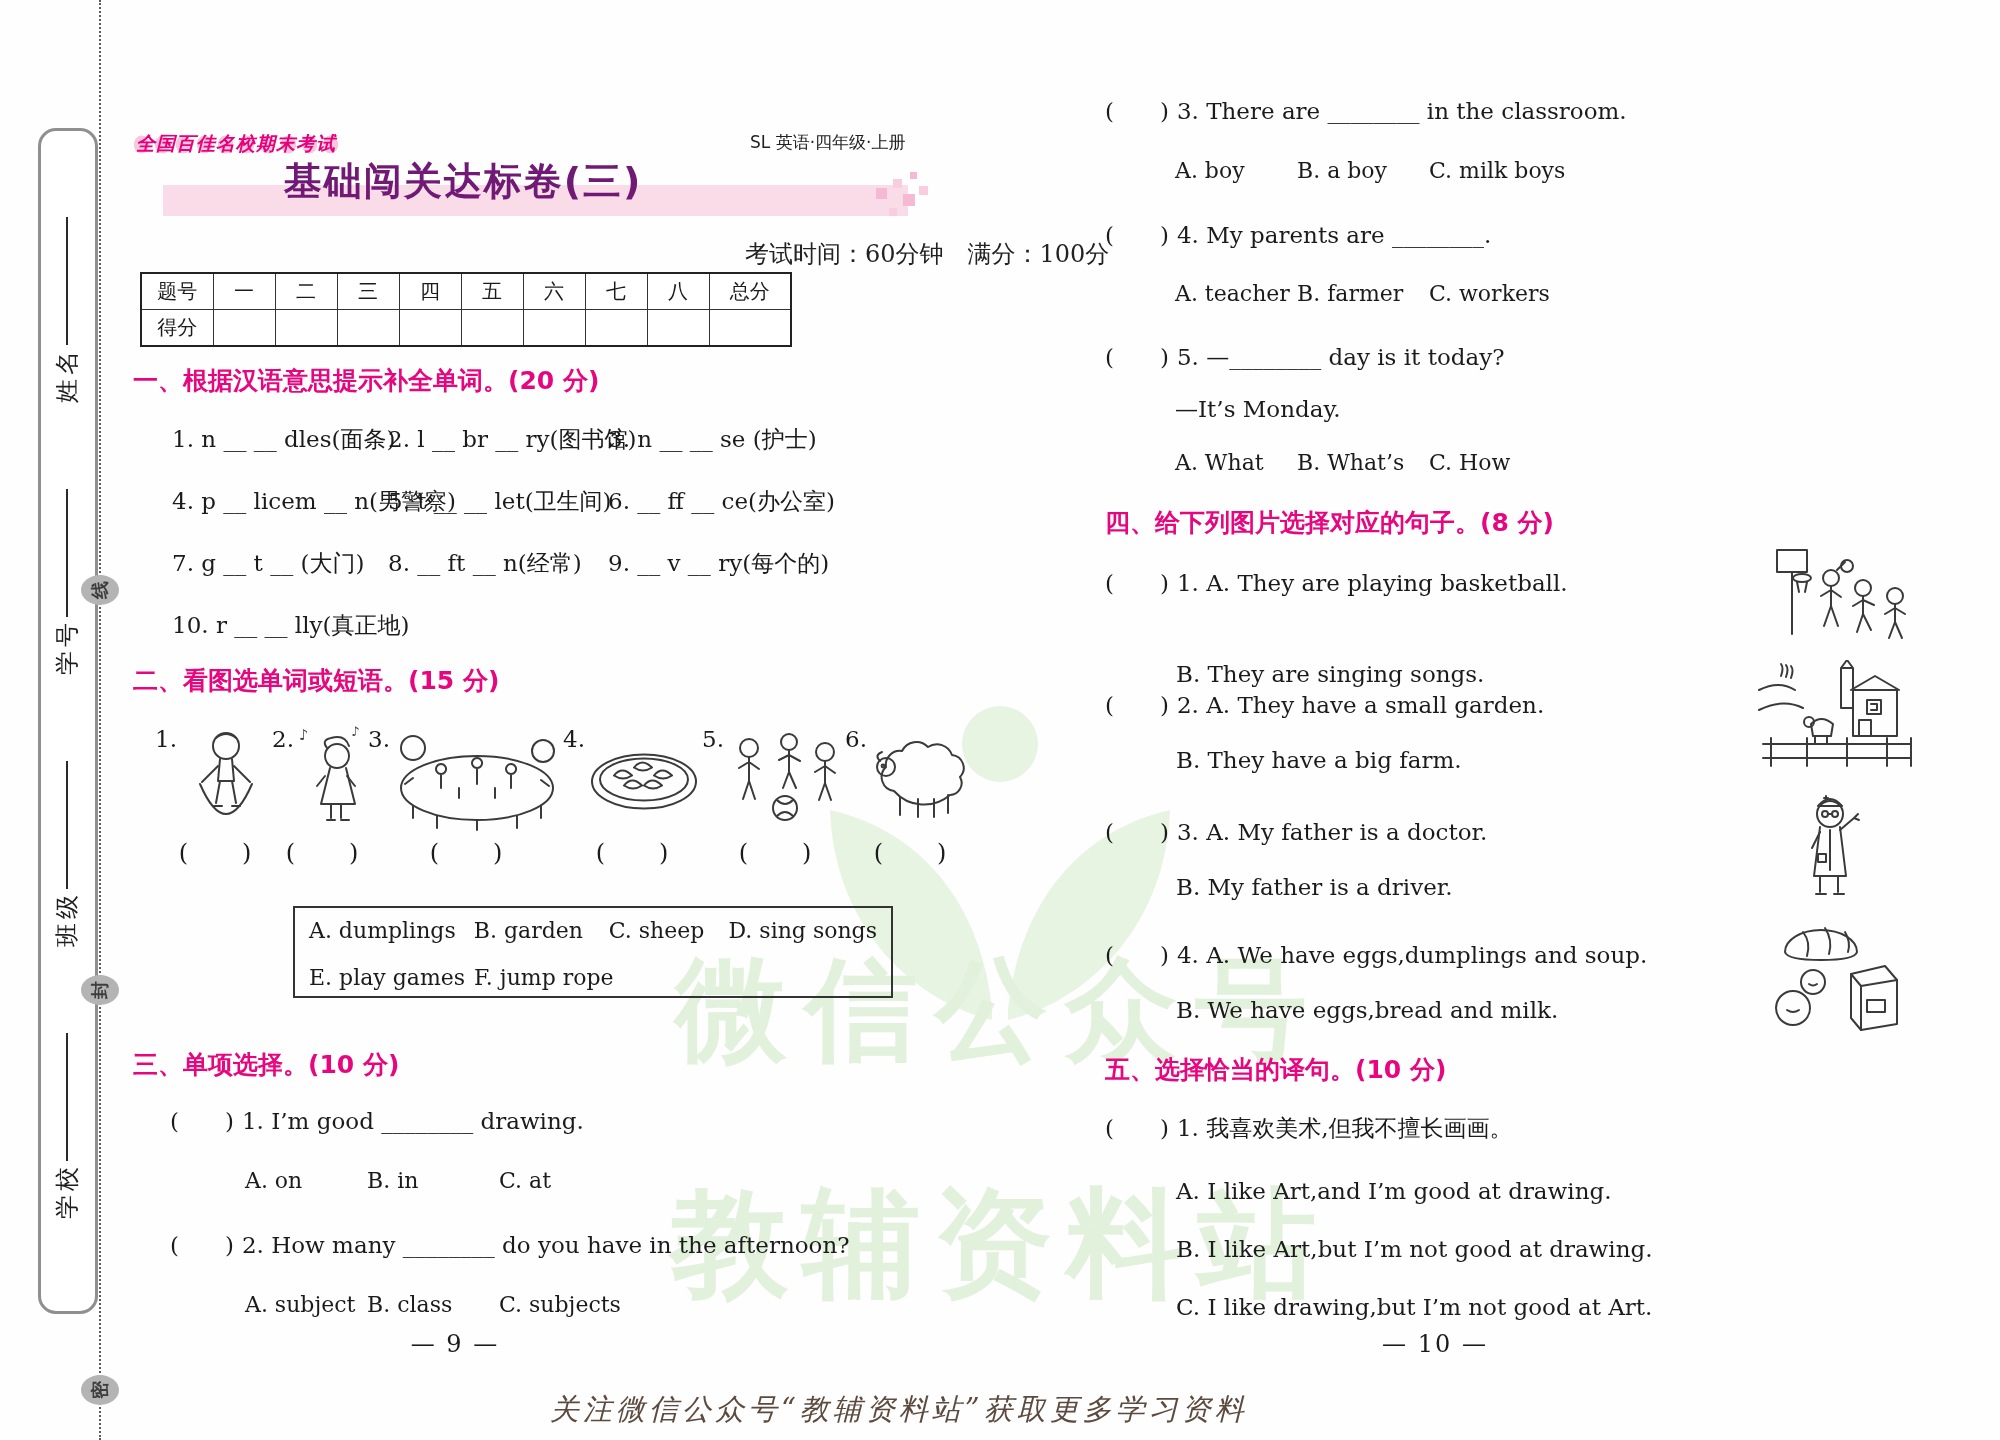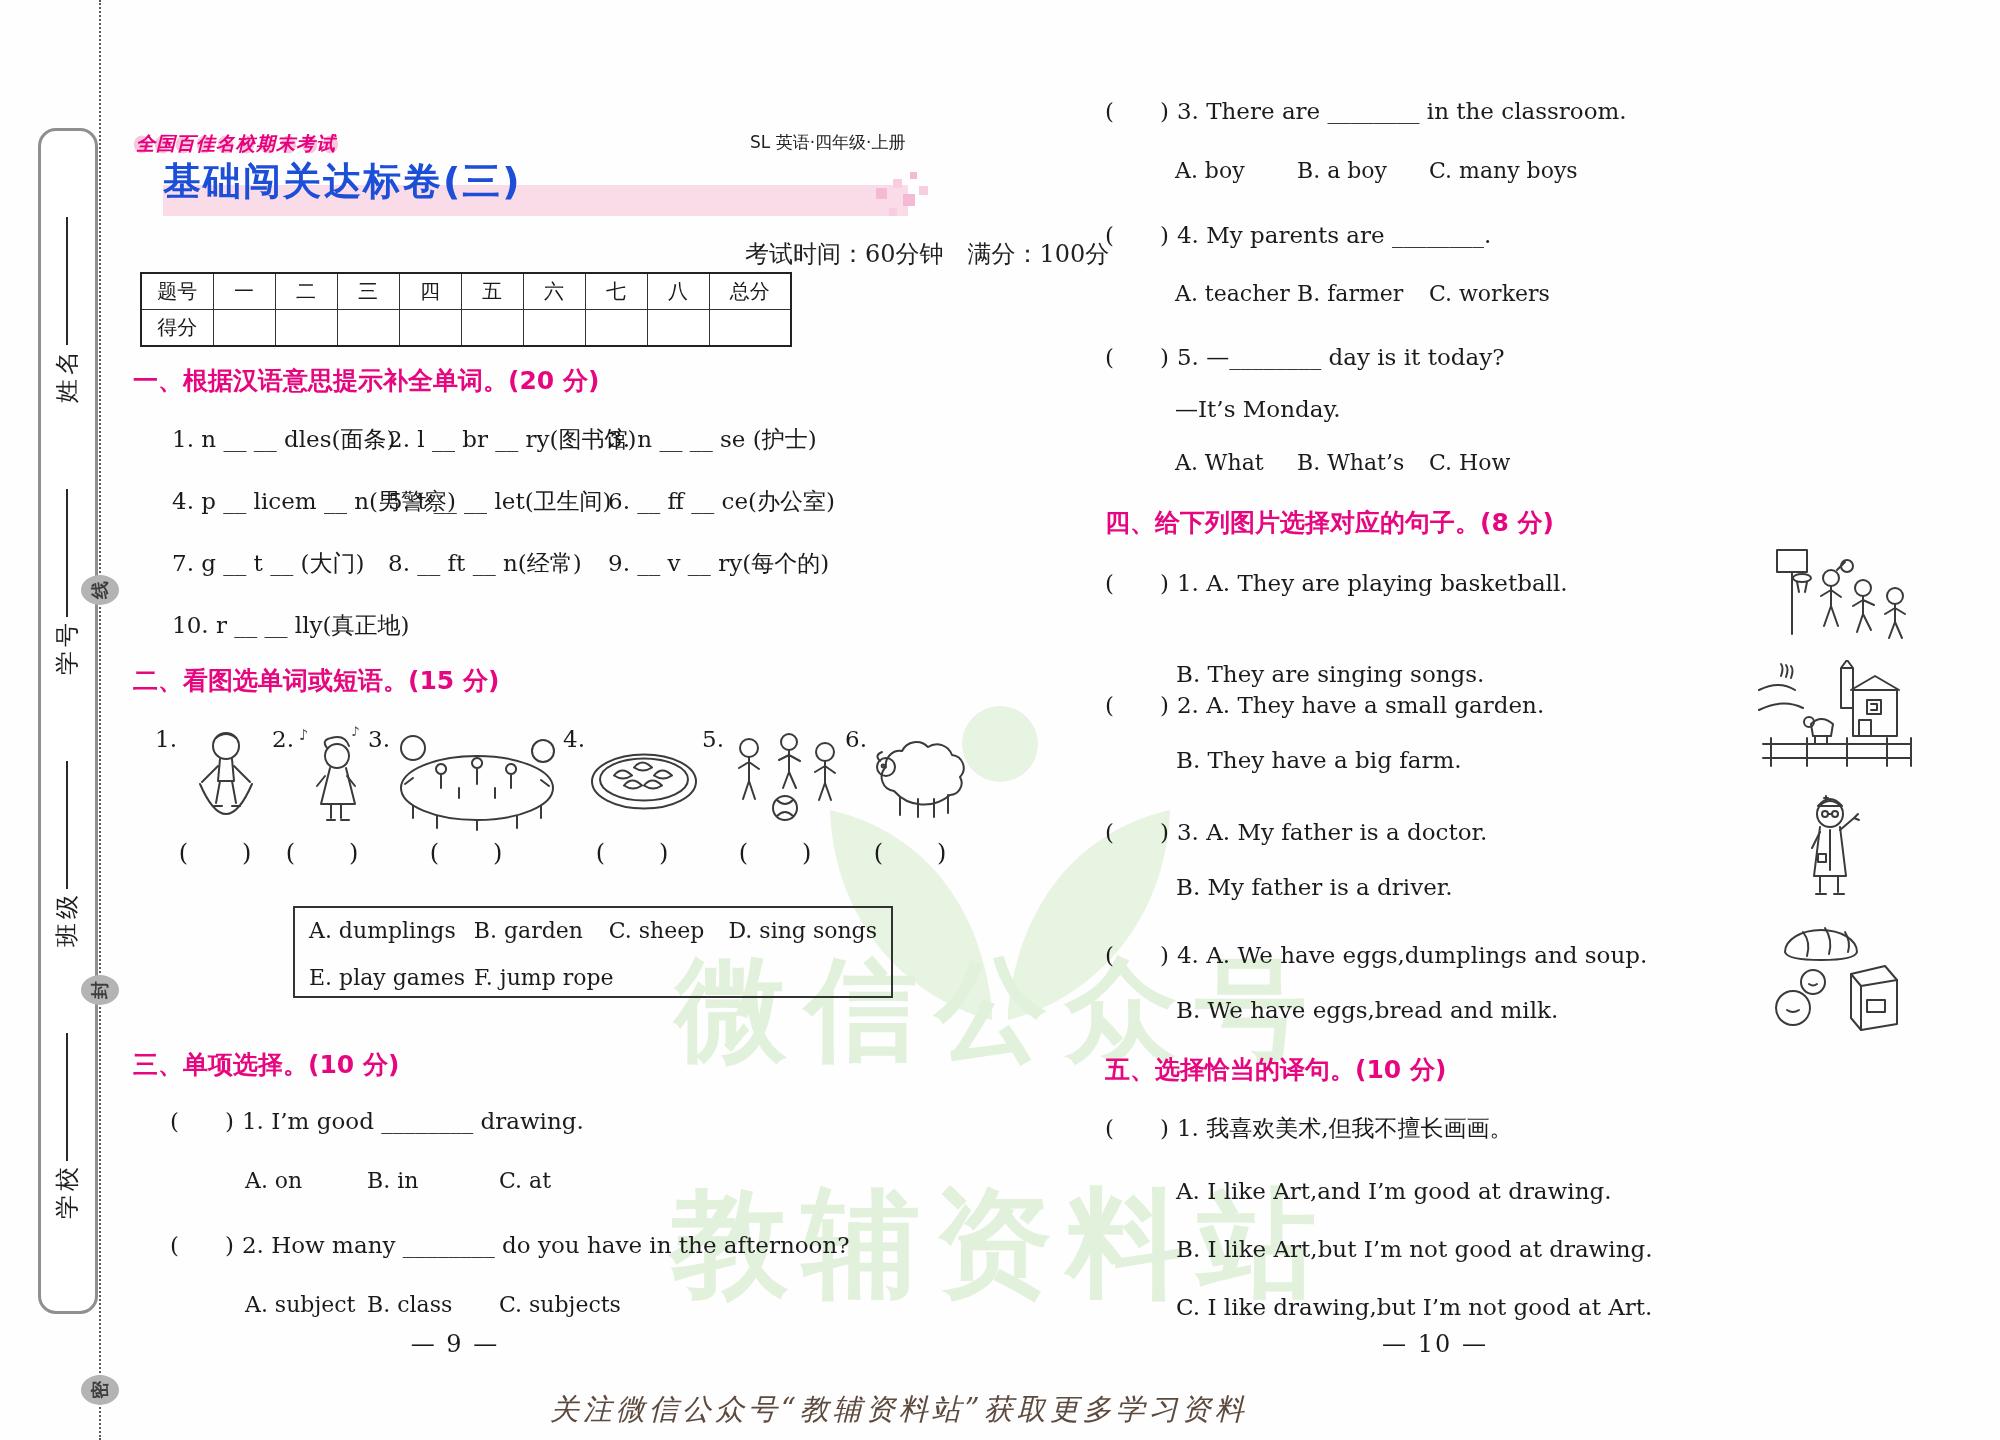--- a/index.html
+++ b/index.html
@@ -23,21 +23,21 @@
   .side-field .ln{display:inline-block;width:128px;height:0;border-bottom:2px solid #2a2a2a;margin-left:2px;}
   .seal{position:absolute;left:81px;width:38px;height:30px;background:#b4b4b4;border-radius:50%;display:flex;align-items:center;justify-content:center;z-index:3;}
   .seal span{transform:rotate(-90deg);font-size:18px;font-weight:bold;color:#3d3d3d;font-family:"DejaVu Sans",sans-serif;}
   .seal-1{top:575px;} .seal-2{top:975px;} .seal-3{top:1375px;}
 
   
   .exam-badge{position:absolute;left:131px;top:128px;z-index:2;font-size:19px;font-weight:bold;font-style:italic;color:#e6007e;letter-spacing:1px;padding:3px 5px;white-space:nowrap;font-family:"DejaVu Sans",sans-serif;
     background-image:radial-gradient(closest-side,#f9c8dd 70%,rgba(249,200,221,0) 74%);background-size:21px 25px;background-repeat:repeat-x;background-position:0 50%;}
   .edition{position:absolute;left:750px;top:131px;z-index:2;font-size:17px;color:#222;font-family:"DejaVu Sans","Liberation Sans",sans-serif;white-space:nowrap;}
   .title-bar{position:absolute;left:163px;top:185px;width:745px;height:31px;background:#fadce9;z-index:1;}
-  .page-title{position:absolute;left:163px;top:156px;width:600px;z-index:2;font-size:38px;font-weight:bold;letter-spacing:2px;color:#1d4ed8;font-family:"DejaVu Sans","Liberation Sans",sans-serif;white-space:nowrap;}
+  .page-title{position:absolute;left:163px;top:156px;width:600px;text-align:center;z-index:2;font-size:38px;font-weight:bold;letter-spacing:2px;color:#701a75;font-family:"DejaVu Sans","Liberation Sans",sans-serif;white-space:nowrap;}
   .px{position:absolute;z-index:2;}
   .exam-info{position:absolute;left:745px;top:238px;z-index:2;font-size:24px;color:#222;white-space:nowrap;}
 
   
   .score-table{position:absolute;left:140px;top:272px;z-index:2;border-collapse:collapse;table-layout:fixed;background:#fff;}
   .score-table td{border:1.5px solid #333;height:35px;text-align:center;font-size:20px;padding:0;}
   .score-table{border:2.5px solid #222;}
 
   
   .sec-head{position:absolute;z-index:2;font-size:25px;font-weight:bold;color:#e6067f;font-family:"DejaVu Sans","Liberation Sans",sans-serif;white-space:nowrap;}
@@ -313,21 +313,21 @@
     <span class="o o1">A. subject</span>
     <span class="o o2">B. class</span>
     <span class="o">C. subjects</span></div>
   <div class="pageno" style="left:390px;top:1330px;width:130px;text-align:center;">— 9 —</div>
 
   <div class="q-line" style="left:1105px;top:96px;">
     <span class="paren">(　　)</span><span>3. There are ________ in the classroom.</span></div>
   <div class="opts" style="left:1175px;top:158px;">
     <span class="o o1">A. boy</span>
     <span class="o o2">B. a boy</span>
-    <span class="o">C. many boys</span></div>
+    <span class="o">C. milk boys</span></div>
   <div class="q-line" style="left:1105px;top:220px;">
     <span class="paren">(　　)</span><span>4. My parents are ________.</span></div>
   <div class="opts" style="left:1175px;top:281px;">
     <span class="o o1">A. teacher</span>
     <span class="o o2">B. farmer</span>
     <span class="o">C. workers</span></div>
   <div class="q-line" style="left:1105px;top:342px;">
     <span class="paren">(　　)</span><span>5. —________ day is it today?</span></div>
   <div class="q-line" style="left:1175px;top:396px;">
     <span>—It’s Monday.</span></div>

